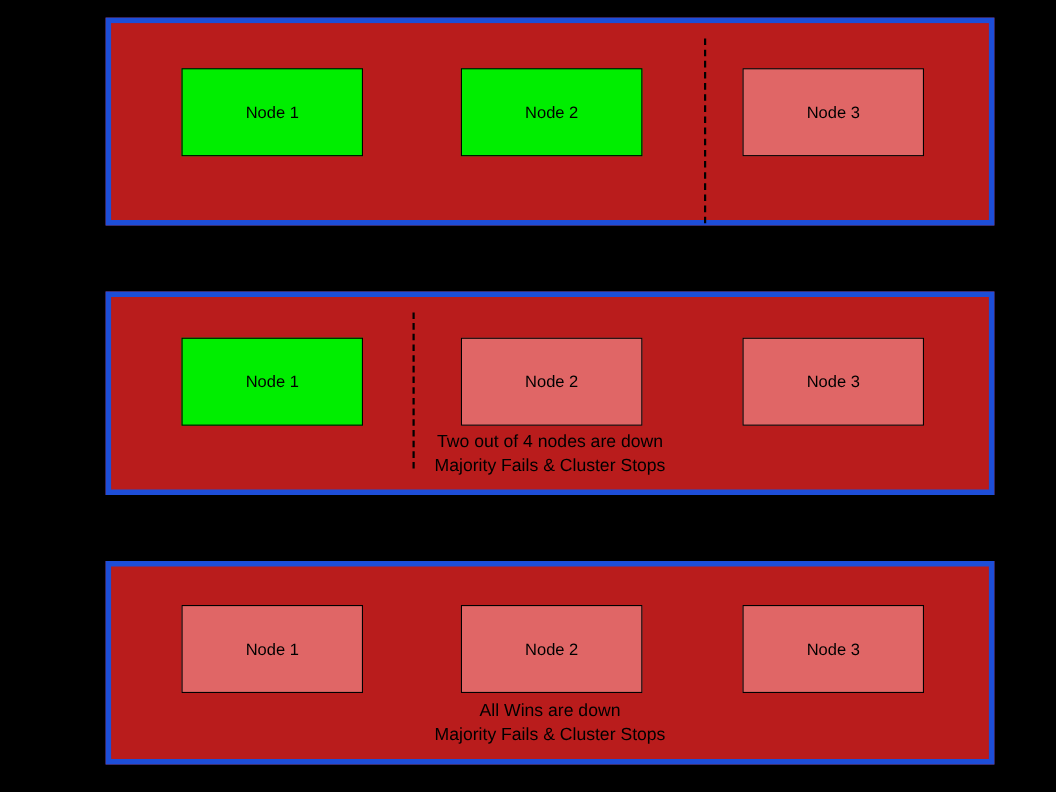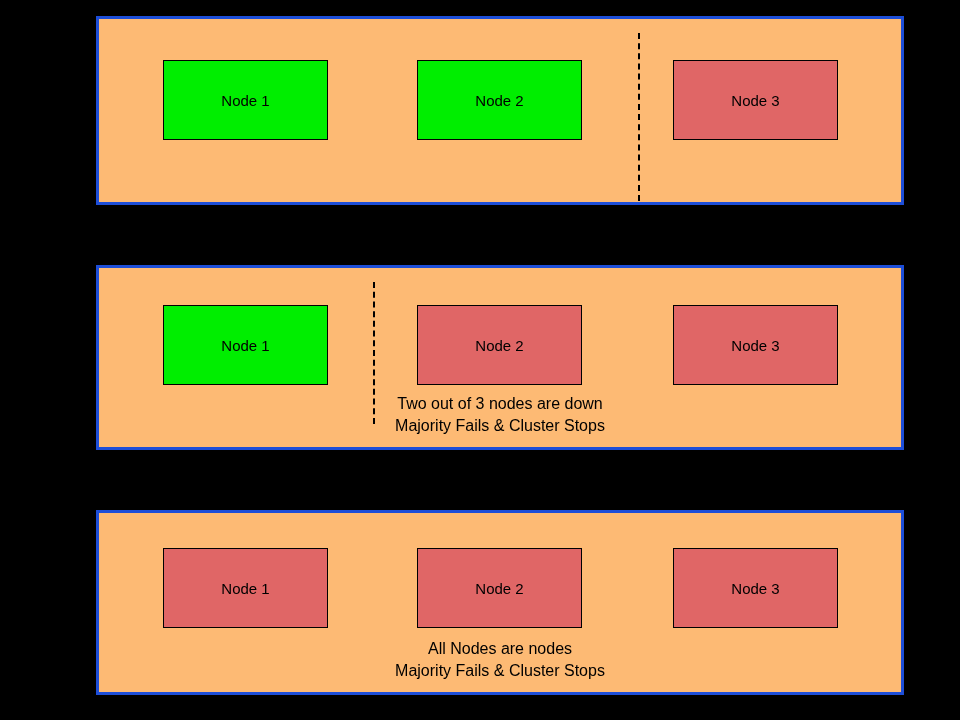--- a/index.html
+++ b/index.html
@@ -14,22 +14,22 @@
   }
   .canvas {
     position: absolute;
     top: 0; left: 0;
     width: 960px; height: 720px;
   }
   .panel {
     position: absolute;
     left: 96px;
     width: 808px;
-    background: #fdba74;
-    border: 3px solid #1d4ed8;
+    background: #b91c1c;
+    border: 5px solid #1d4ed8;
     box-sizing: border-box;
   }
   .panel-1 { top: 16px;  height: 189px; }
   .panel-2 { top: 265px; height: 185px; }
   .panel-3 { top: 510px; height: 185px; }
 
   .node {
     position: absolute;
     width: 165px;
     height: 80px;
@@ -96,34 +96,34 @@
       <span>Node 1</span>
     </div>
     <div class="node node-pos-2" data-status="down">
       <span>Node 2</span>
     </div>
     <div class="node node-pos-3" data-status="down">
       <span>Node 3</span>
     </div>
     <div class="divider divider-p2"></div>
     <div class="caption">
-      <div>Two out of 3 nodes are down</div>
+      <div>Two out of 4 nodes are down</div>
       <div>Majority Fails &amp; Cluster Stops</div>
     </div>
   </div>
 
   <div class="panel panel-3">
     <div class="node node-pos-1" data-status="down">
       <span>Node 1</span>
     </div>
     <div class="node node-pos-2" data-status="down">
       <span>Node 2</span>
     </div>
     <div class="node node-pos-3" data-status="down">
       <span>Node 3</span>
     </div>
     <div class="caption">
-      <div>All Nodes are nodes</div>
+      <div>All Wins are down</div>
       <div>Majority Fails &amp; Cluster Stops</div>
     </div>
   </div>
 
 </div>
 
 </body></html>

